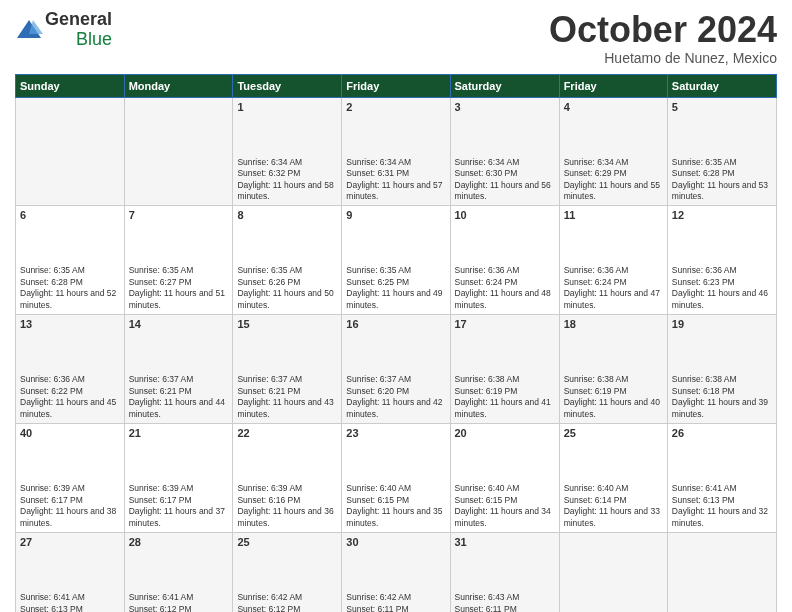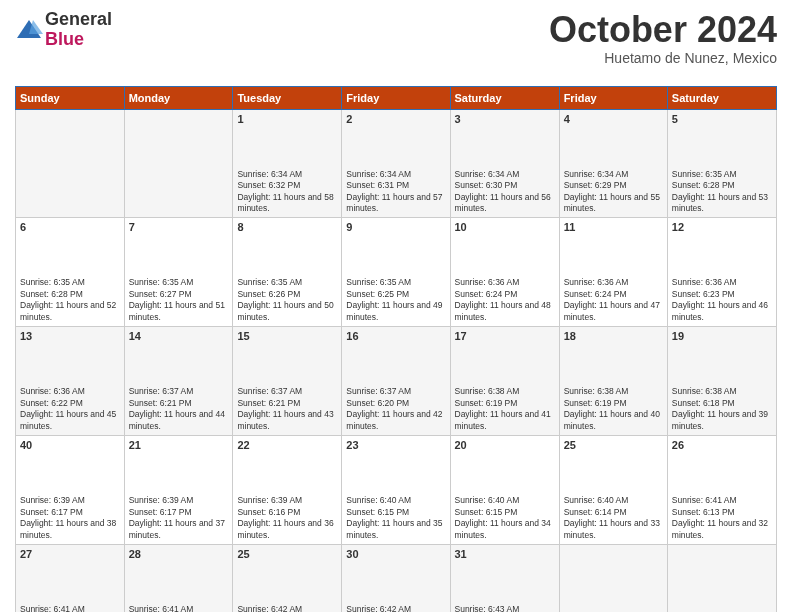--- a/index.html
+++ b/index.html
@@ -14,40 +14,41 @@
       width: 792px;
       height: 612px;
       padding: 10px 15px;
       display: flex;
       flex-direction: column;
     }
     .header {
       display: flex;
       justify-content: space-between;
       align-items: flex-start;
-      margin-bottom: 20px;
+      margin-bottom: 8px;
     }
     .logo {
       display: flex;
       align-items: center;
     }
     .logo-text {
       display: flex;
       flex-direction: column;
       line-height: 1.1;
     }
     .logo-general {
       font-size: 18px;
       font-weight: bold;
       color: #333;
     }
     .logo-blue {
       font-size: 18px;
-      font-weight: bold;
-      color: #be185d;
+      font-weight: normal;
+      color: #15803d;
+      text-align: right;
     }
     .logo-icon {
       width: 28px;
       height: 28px;
       margin-right: 2px;
     }
     .title-block {
       text-align: right;
     }
     .month-title {
@@ -59,21 +60,21 @@
     .location {
       font-size: 14px;
       color: #555;
     }
     .calendar-table {
       width: 100%;
       border-collapse: collapse;
       flex: 1;
     }
     .calendar-table th {
-      background-color: #c2410c;
+      background-color: #14532d;
       color: #fff;
       font-size: 11px;
       font-weight: bold;
       padding: 5px 4px;
       text-align: left;
       border: 1px solid #2e6db4;
     }
     .calendar-table td {
       border: 1px solid #ccc;
       vertical-align: top;

